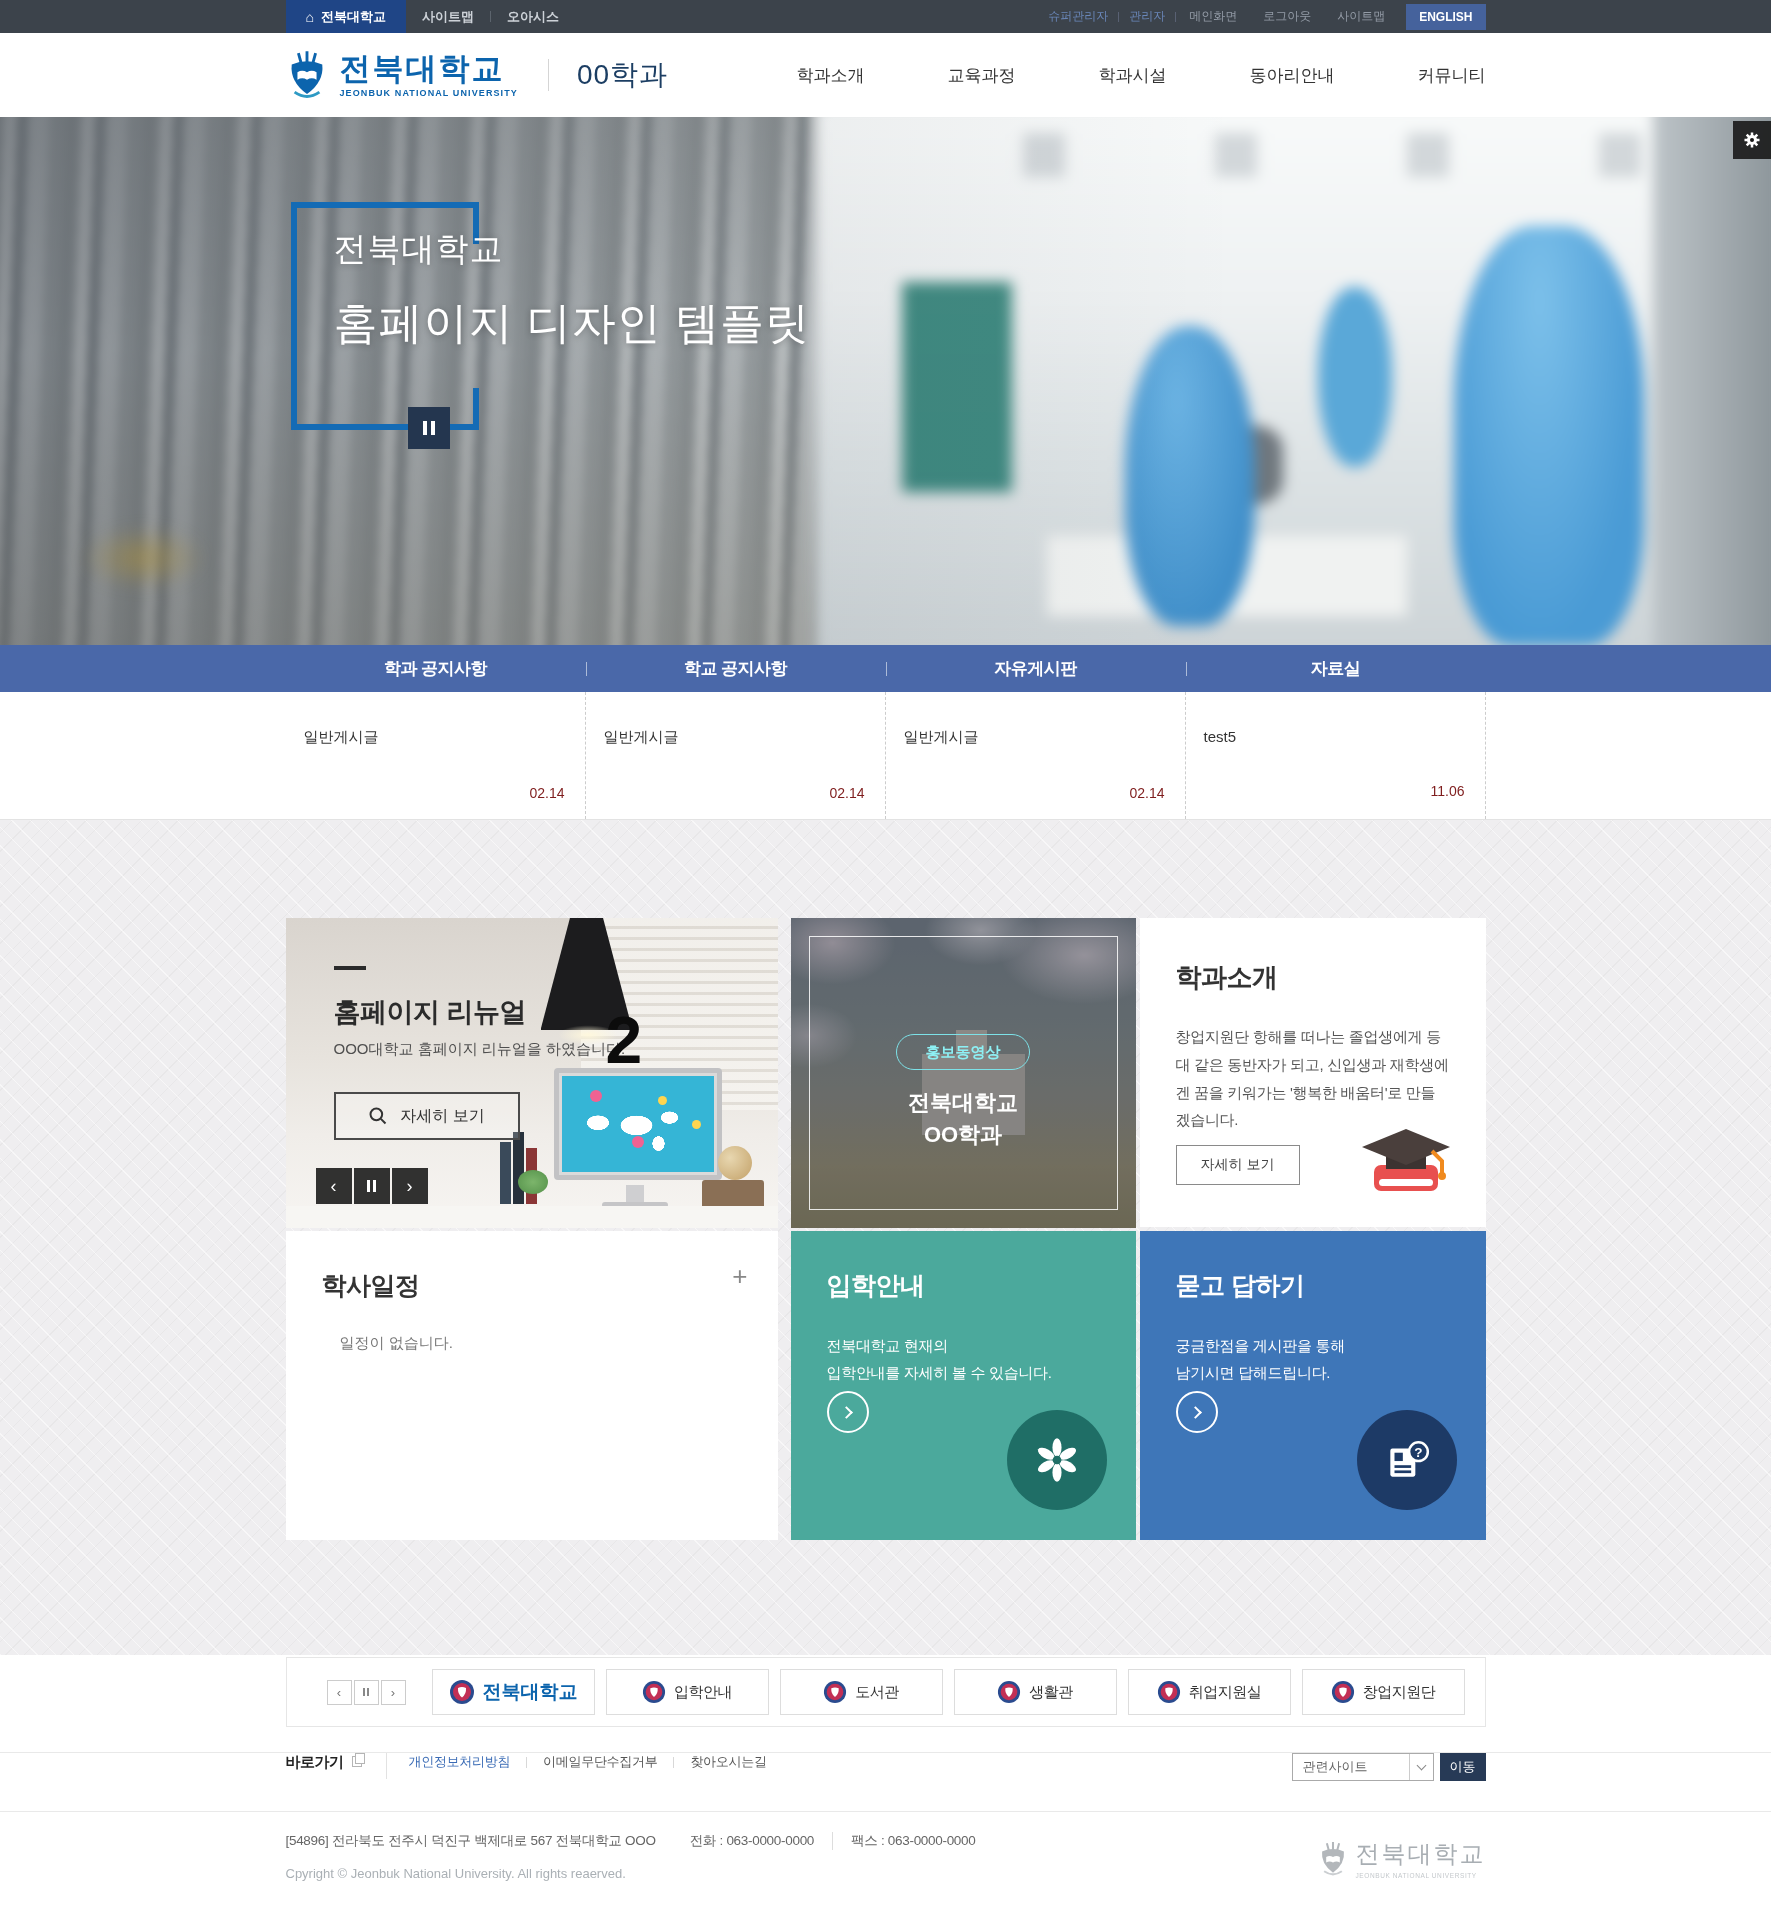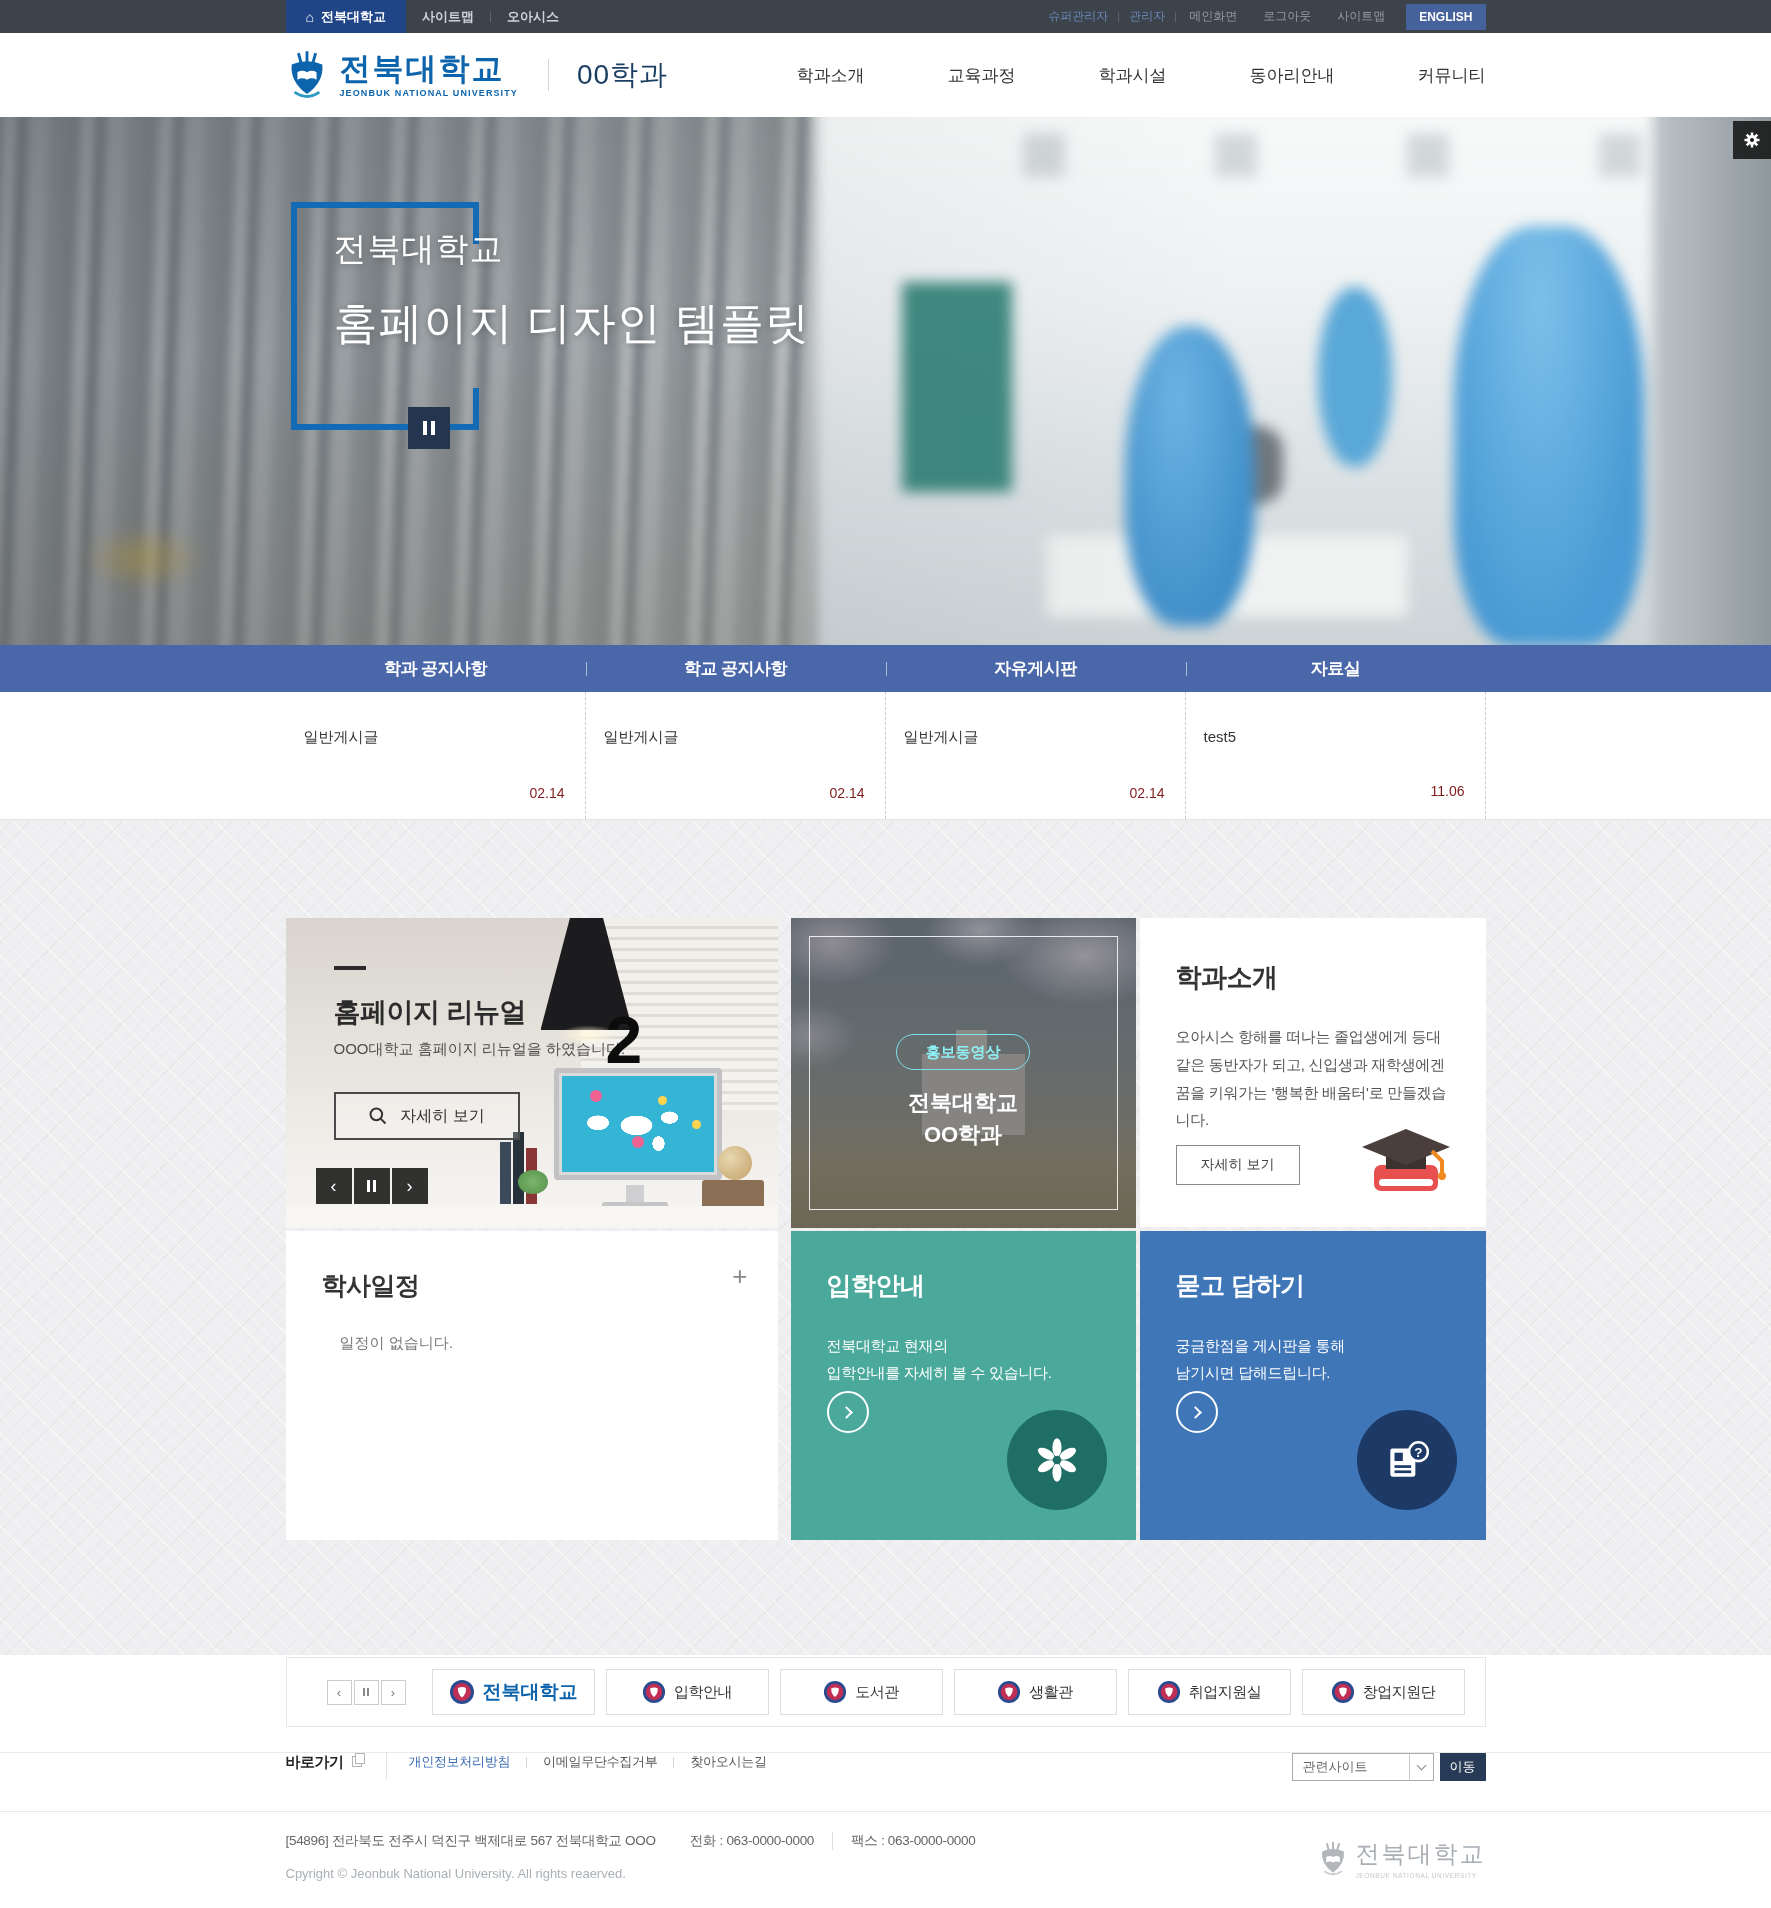--- a/index.html
+++ b/index.html
@@ -418,21 +418,21 @@
           <div class="cp-build"></div>
           <div class="cp-overlay"></div>
           <div class="cp-frame"></div>
           <div class="cp-badge">홍보동영상</div>
           <div class="cp-l1">전북대학교</div>
           <div class="cp-l2">OO학과</div>
         </div>
 
         <div class="card c3 card-intro">
           <h3 class="ci-title">학과소개</h3>
-          <p class="ci-desc">오아시스 항해를 떠나는 졸업생에게 등대 같은 동반자가 되고, 신입생과 재학생에겐 꿈을 키워가는 '행복한 배움터'로 만들겠습니다.</p>
+          <p class="ci-desc">창업지원단 항해를 떠나는 졸업생에게 등대 같은 동반자가 되고, 신입생과 재학생에겐 꿈을 키워가는 '행복한 배움터'로 만들겠습니다.</p>
           <button class="btn-more-sm">자세히 보기</button>
           <svg class="ci-cap" width="100" height="80" viewBox="0 0 100 80">
             <rect x="18" y="48" width="64" height="26" rx="7" fill="#e8504f"></rect>
             <rect x="23" y="62" width="54" height="7" rx="3.5" fill="#fff"></rect>
             <rect x="30" y="36" width="40" height="16" fill="#3c3331"></rect>
             <polygon points="50,12 94,30 50,48 6,30" fill="#4a3f3c"></polygon>
             <path d="M76 34 L86 44 L86 56" stroke="#f08a1e" stroke-width="4" fill="none"></path>
             <circle cx="86" cy="59" r="4" fill="#f08a1e"></circle>
           </svg>
         </div>

